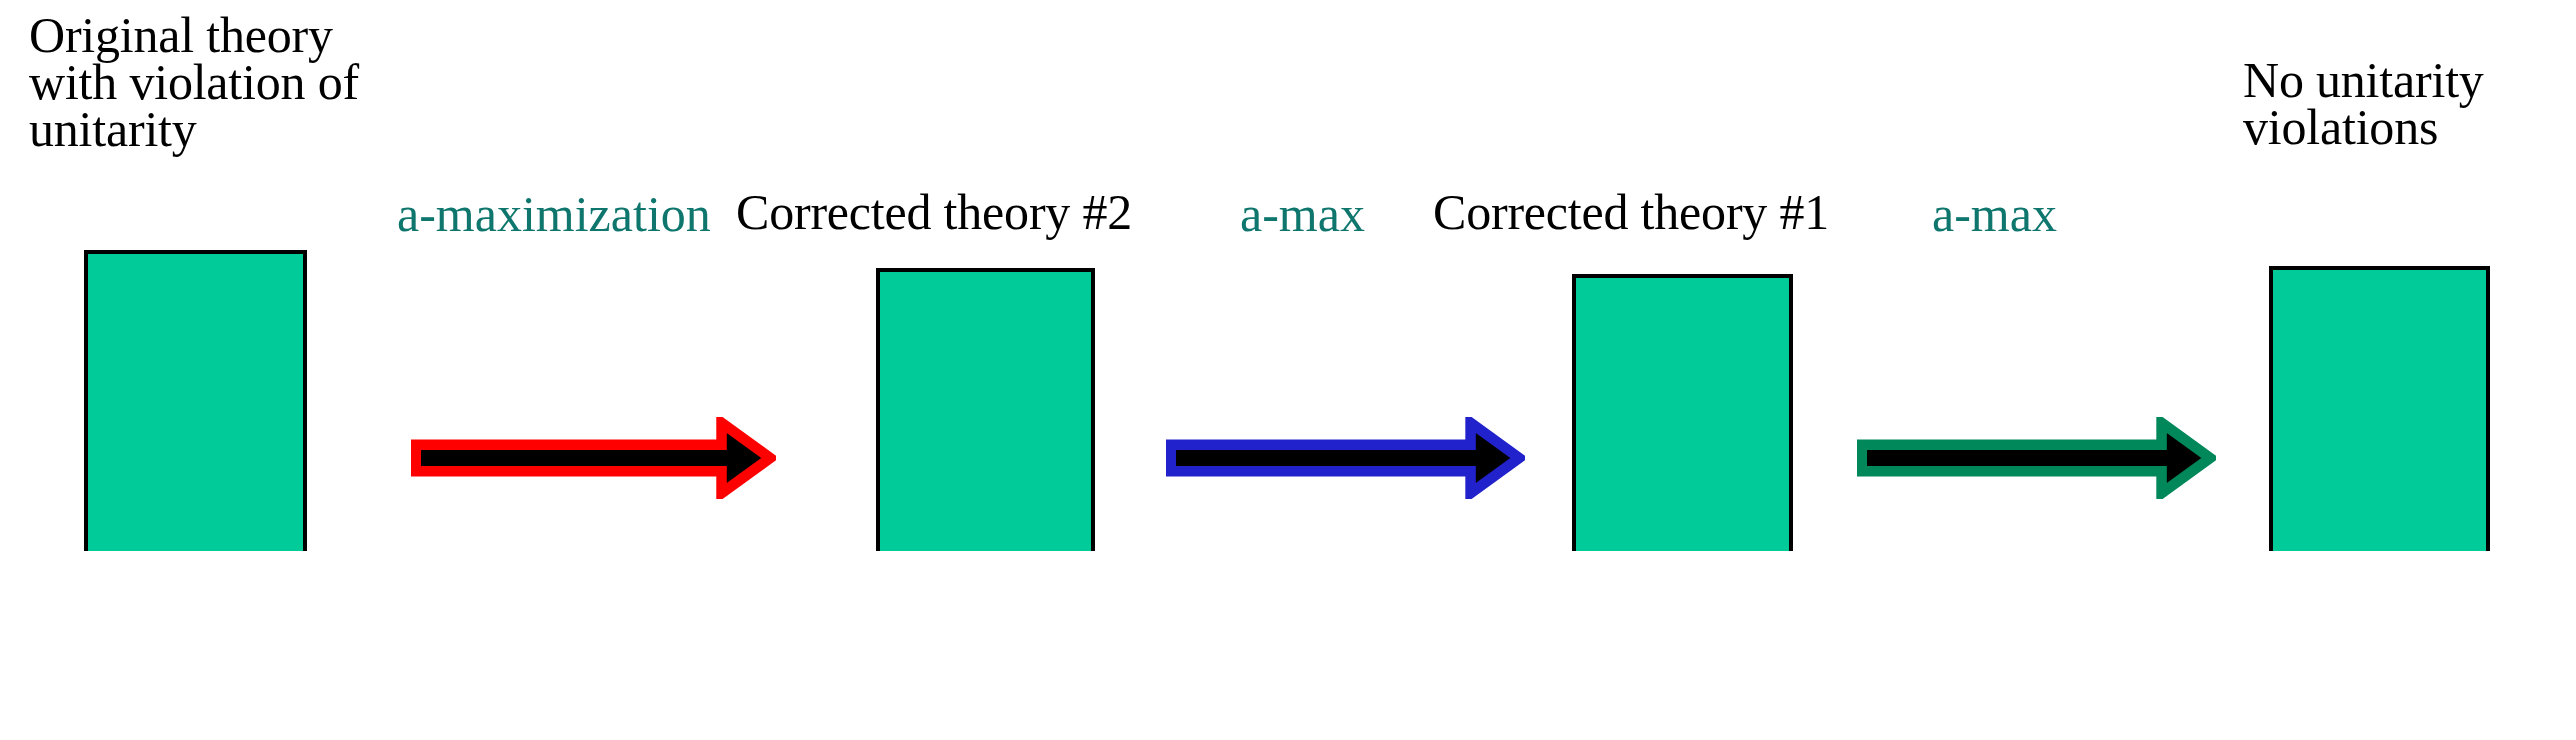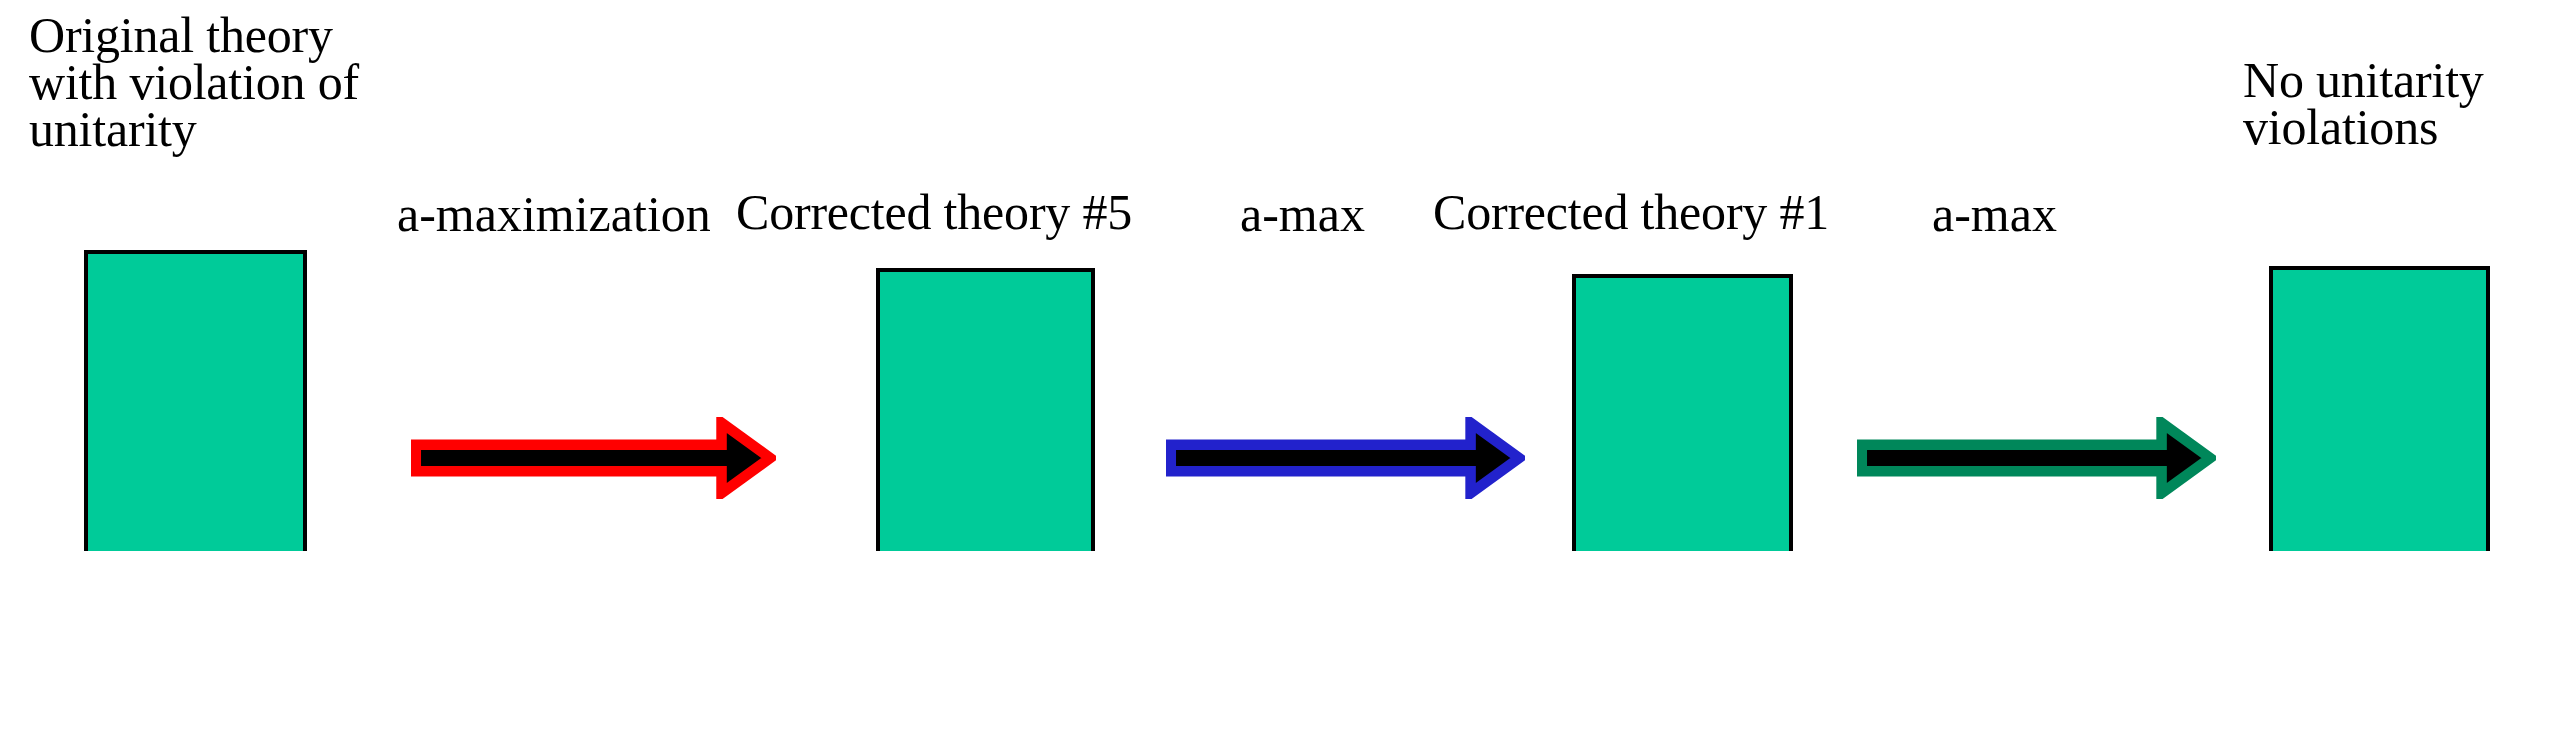--- a/index.html
+++ b/index.html
@@ -32,21 +32,21 @@
   .arrow-wrap {
     position: absolute;
   }
   .arrow-wrap svg {
     display: block;
     width: 100%;
     height: 100%;
   }
   .arrow-label {
     position: absolute;
-    color: #000000;
+    color: #0f766e;
     font-size: 50px;
     line-height: 50px;
     white-space: pre;
   }
 </style>
 </head>
 <body>
 
 <div id="canvas">
 
@@ -55,21 +55,21 @@
 unitarity</div>
   <div class="box" style="left:84px; top:250px; width:223px; height:460px;"></div>
 
   <div class="arrow-label" style="left:397px; top:189px;">a-maximization</div>
   <div class="arrow-wrap" style="left:411px; top:417px; width:365px; height:82px;">
     <svg viewBox="0 0 382 86" preserveAspectRatio="none">
       <polygon points="5,29 325,29 325,6 376,43 325,80 325,57 5,57" fill="#000000" stroke="#FF0000" stroke-width="11" stroke-linejoin="miter"></polygon>
     </svg>
   </div>
 
-  <div class="label" style="left:736px; top:189px;">Corrected theory #5</div>
+  <div class="label" style="left:736px; top:189px;">Corrected theory #2</div>
   <div class="box" style="left:876px; top:268px; width:219px; height:440px;"></div>
 
   <div class="arrow-label" style="left:1240px; top:189px;">a-max</div>
   <div class="arrow-wrap" style="left:1166px; top:417px; width:359px; height:82px;">
     <svg viewBox="0 0 376 86" preserveAspectRatio="none">
       <polygon points="5,29 319,29 319,6 370,43 319,80 319,57 5,57" fill="#000000" stroke="#2222CC" stroke-width="11" stroke-linejoin="miter"></polygon>
     </svg>
   </div>
 
   <div class="label" style="left:1433px; top:189px;">Corrected theory #1</div>

